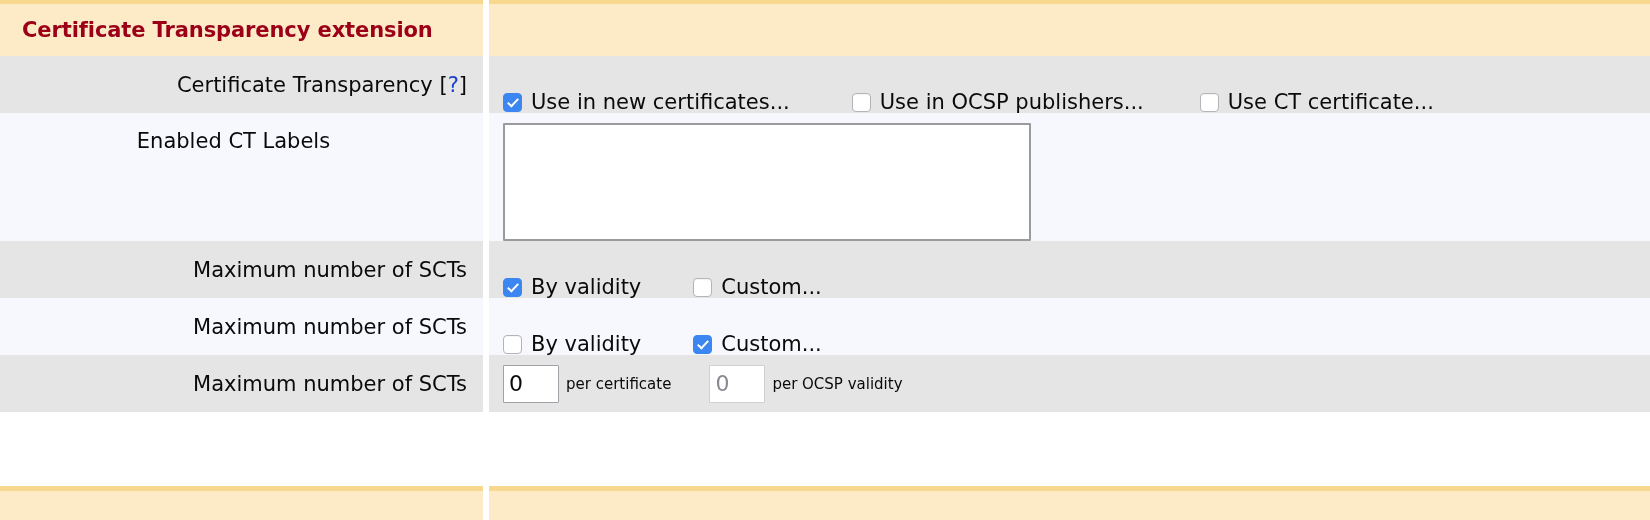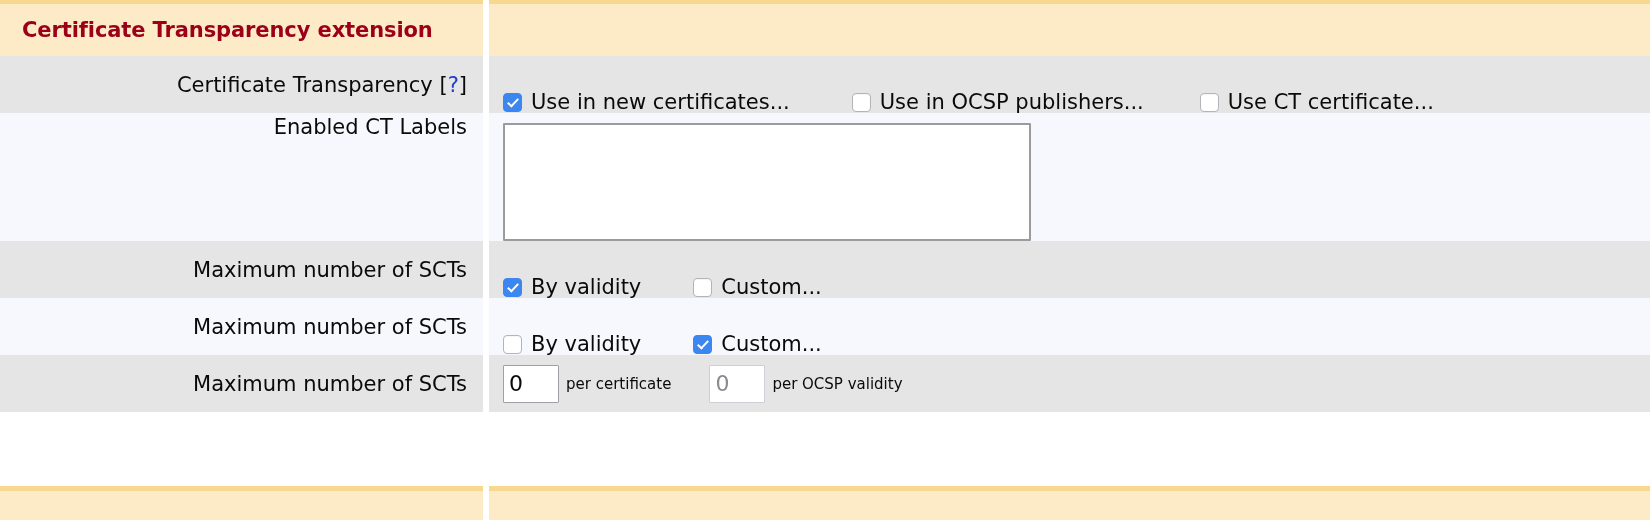--- a/index.html
+++ b/index.html
@@ -64,21 +64,21 @@
   .row-b .cell-field { background: #f6f8fe; }
 
   .cell-label {
     text-align: right;
     vertical-align: middle;
     padding: 0 16px 0 0;
     font-size: 21px;
     color: #0a0a0a;
     white-space: nowrap;
   }
-  .cell-label.top { vertical-align: top; padding-top: 2px; }
+  .cell-label.top { vertical-align: top; padding-top: 16px; text-align: center; }
 
   .cell-gap { background: #ffffff; padding: 0; }
 
   .cell-field {
     vertical-align: middle;
     padding: 0 0 0 14px;
   }
   .cell-field.top { vertical-align: top; padding-top: 10px; }
 
   .help-link {

